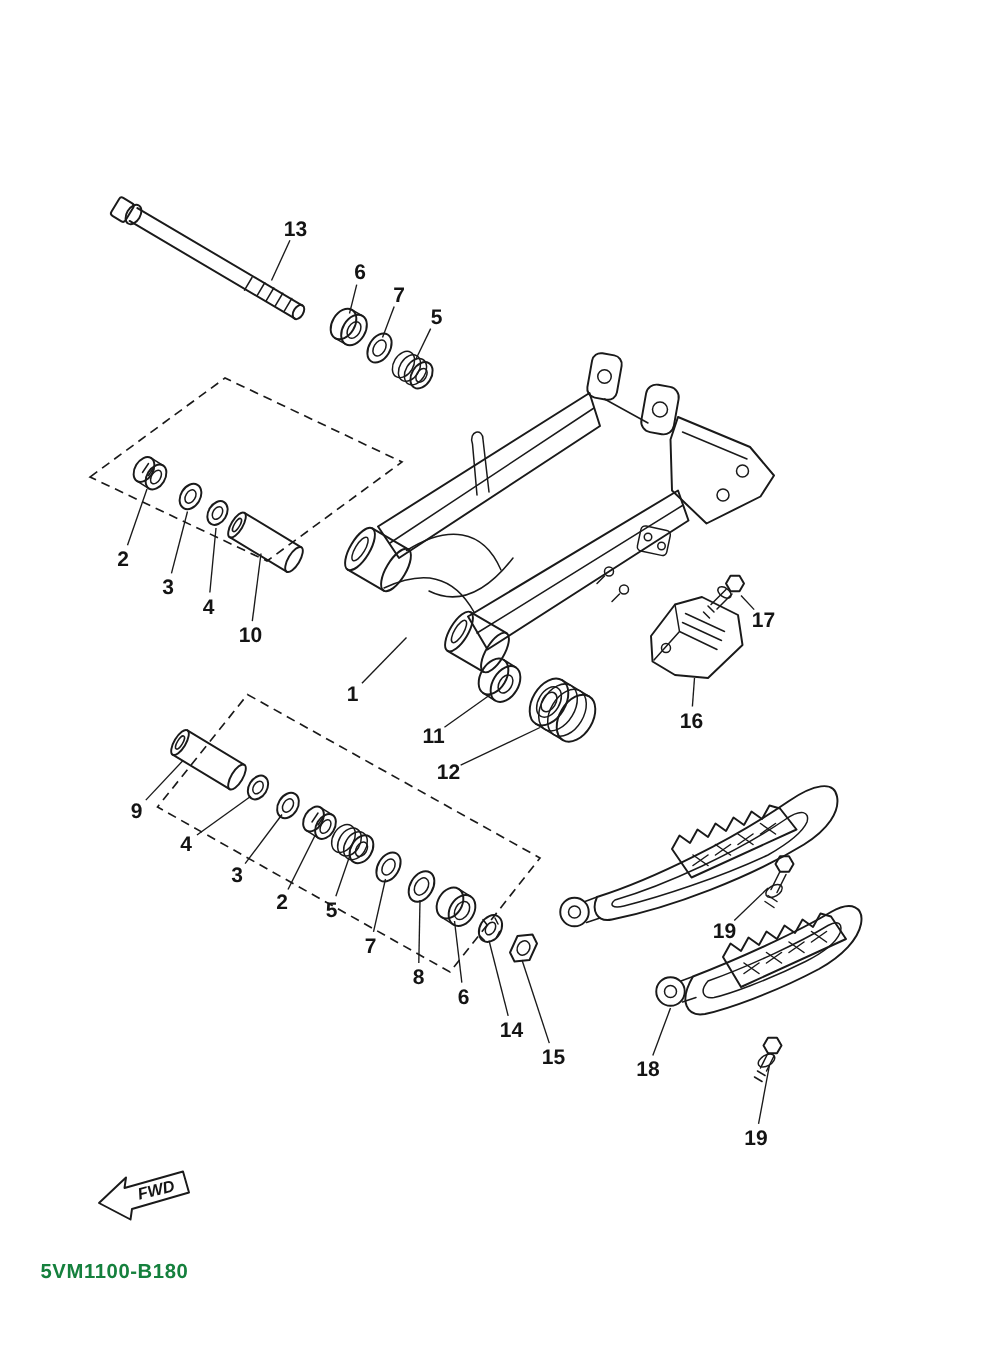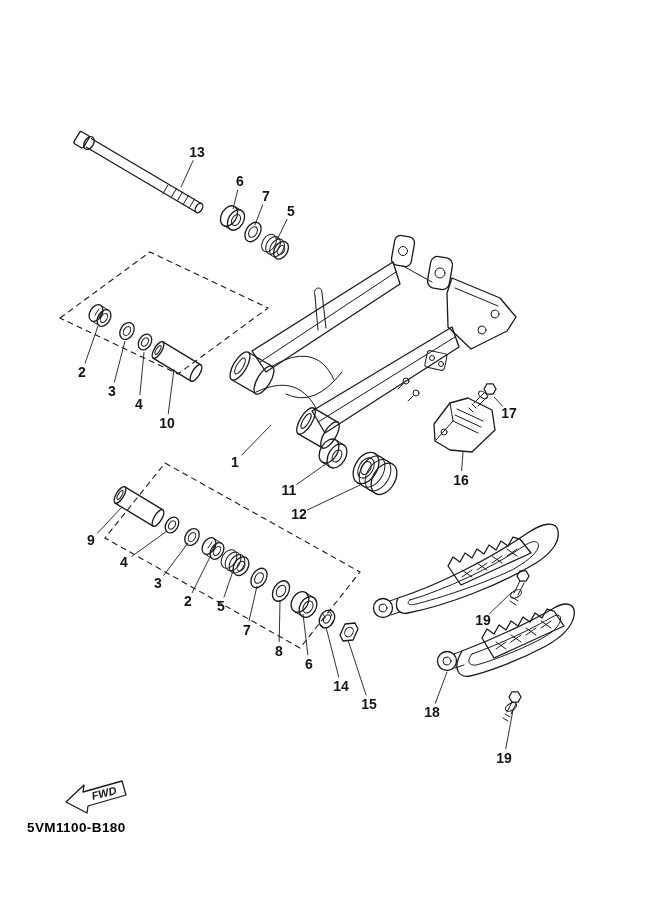--- a/index.html
+++ b/index.html
@@ -5,22 +5,22 @@
   html,body{margin:0;padding:0;background:#ffffff;}
   .page{position:relative;width:661px;height:913px;background:#ffffff;overflow:hidden;
         font-family:"Liberation Sans",sans-serif;}
   svg{position:absolute;left:0;top:0;}
   .ln{fill:none;stroke:#1a1a1a;stroke-width:1.3;stroke-linecap:round;stroke-linejoin:round;}
   .ln2{fill:none;stroke:#1a1a1a;stroke-width:1;stroke-linecap:round;stroke-linejoin:round;}
   .dash{fill:none;stroke:#1a1a1a;stroke-width:1.1;stroke-dasharray:6 4;}
   .leader{stroke:#1a1a1a;stroke-width:0.9;}
   .callout{font:700 14px "Liberation Sans",sans-serif;fill:#141414;text-anchor:middle;}
   .fwd-text{font:italic 700 11px "Liberation Sans",sans-serif;fill:#141414;text-anchor:middle;}
-  .part-code{position:absolute;left:27px;top:820px;font:700 13.5px "Liberation Sans",sans-serif;
-             color:#000000;letter-spacing:0.4px;}
+  .part-code{position:absolute;left:27px;top:840px;font:700 13.5px "Liberation Sans",sans-serif;
+             color:#15803d;letter-spacing:0.4px;}
 </style>
 </head>
 <body>
 
 <div class="page">
   <svg id="art" width="661" height="913" viewBox="0 0 661 913">
 
     <g>
       <rect class="ln" x="76" y="133" width="11" height="14" rx="2" transform="rotate(31 82 140)"></rect>
       <ellipse class="ln" cx="89" cy="143" rx="4.5" ry="7" transform="rotate(31 89 143)"></ellipse>

